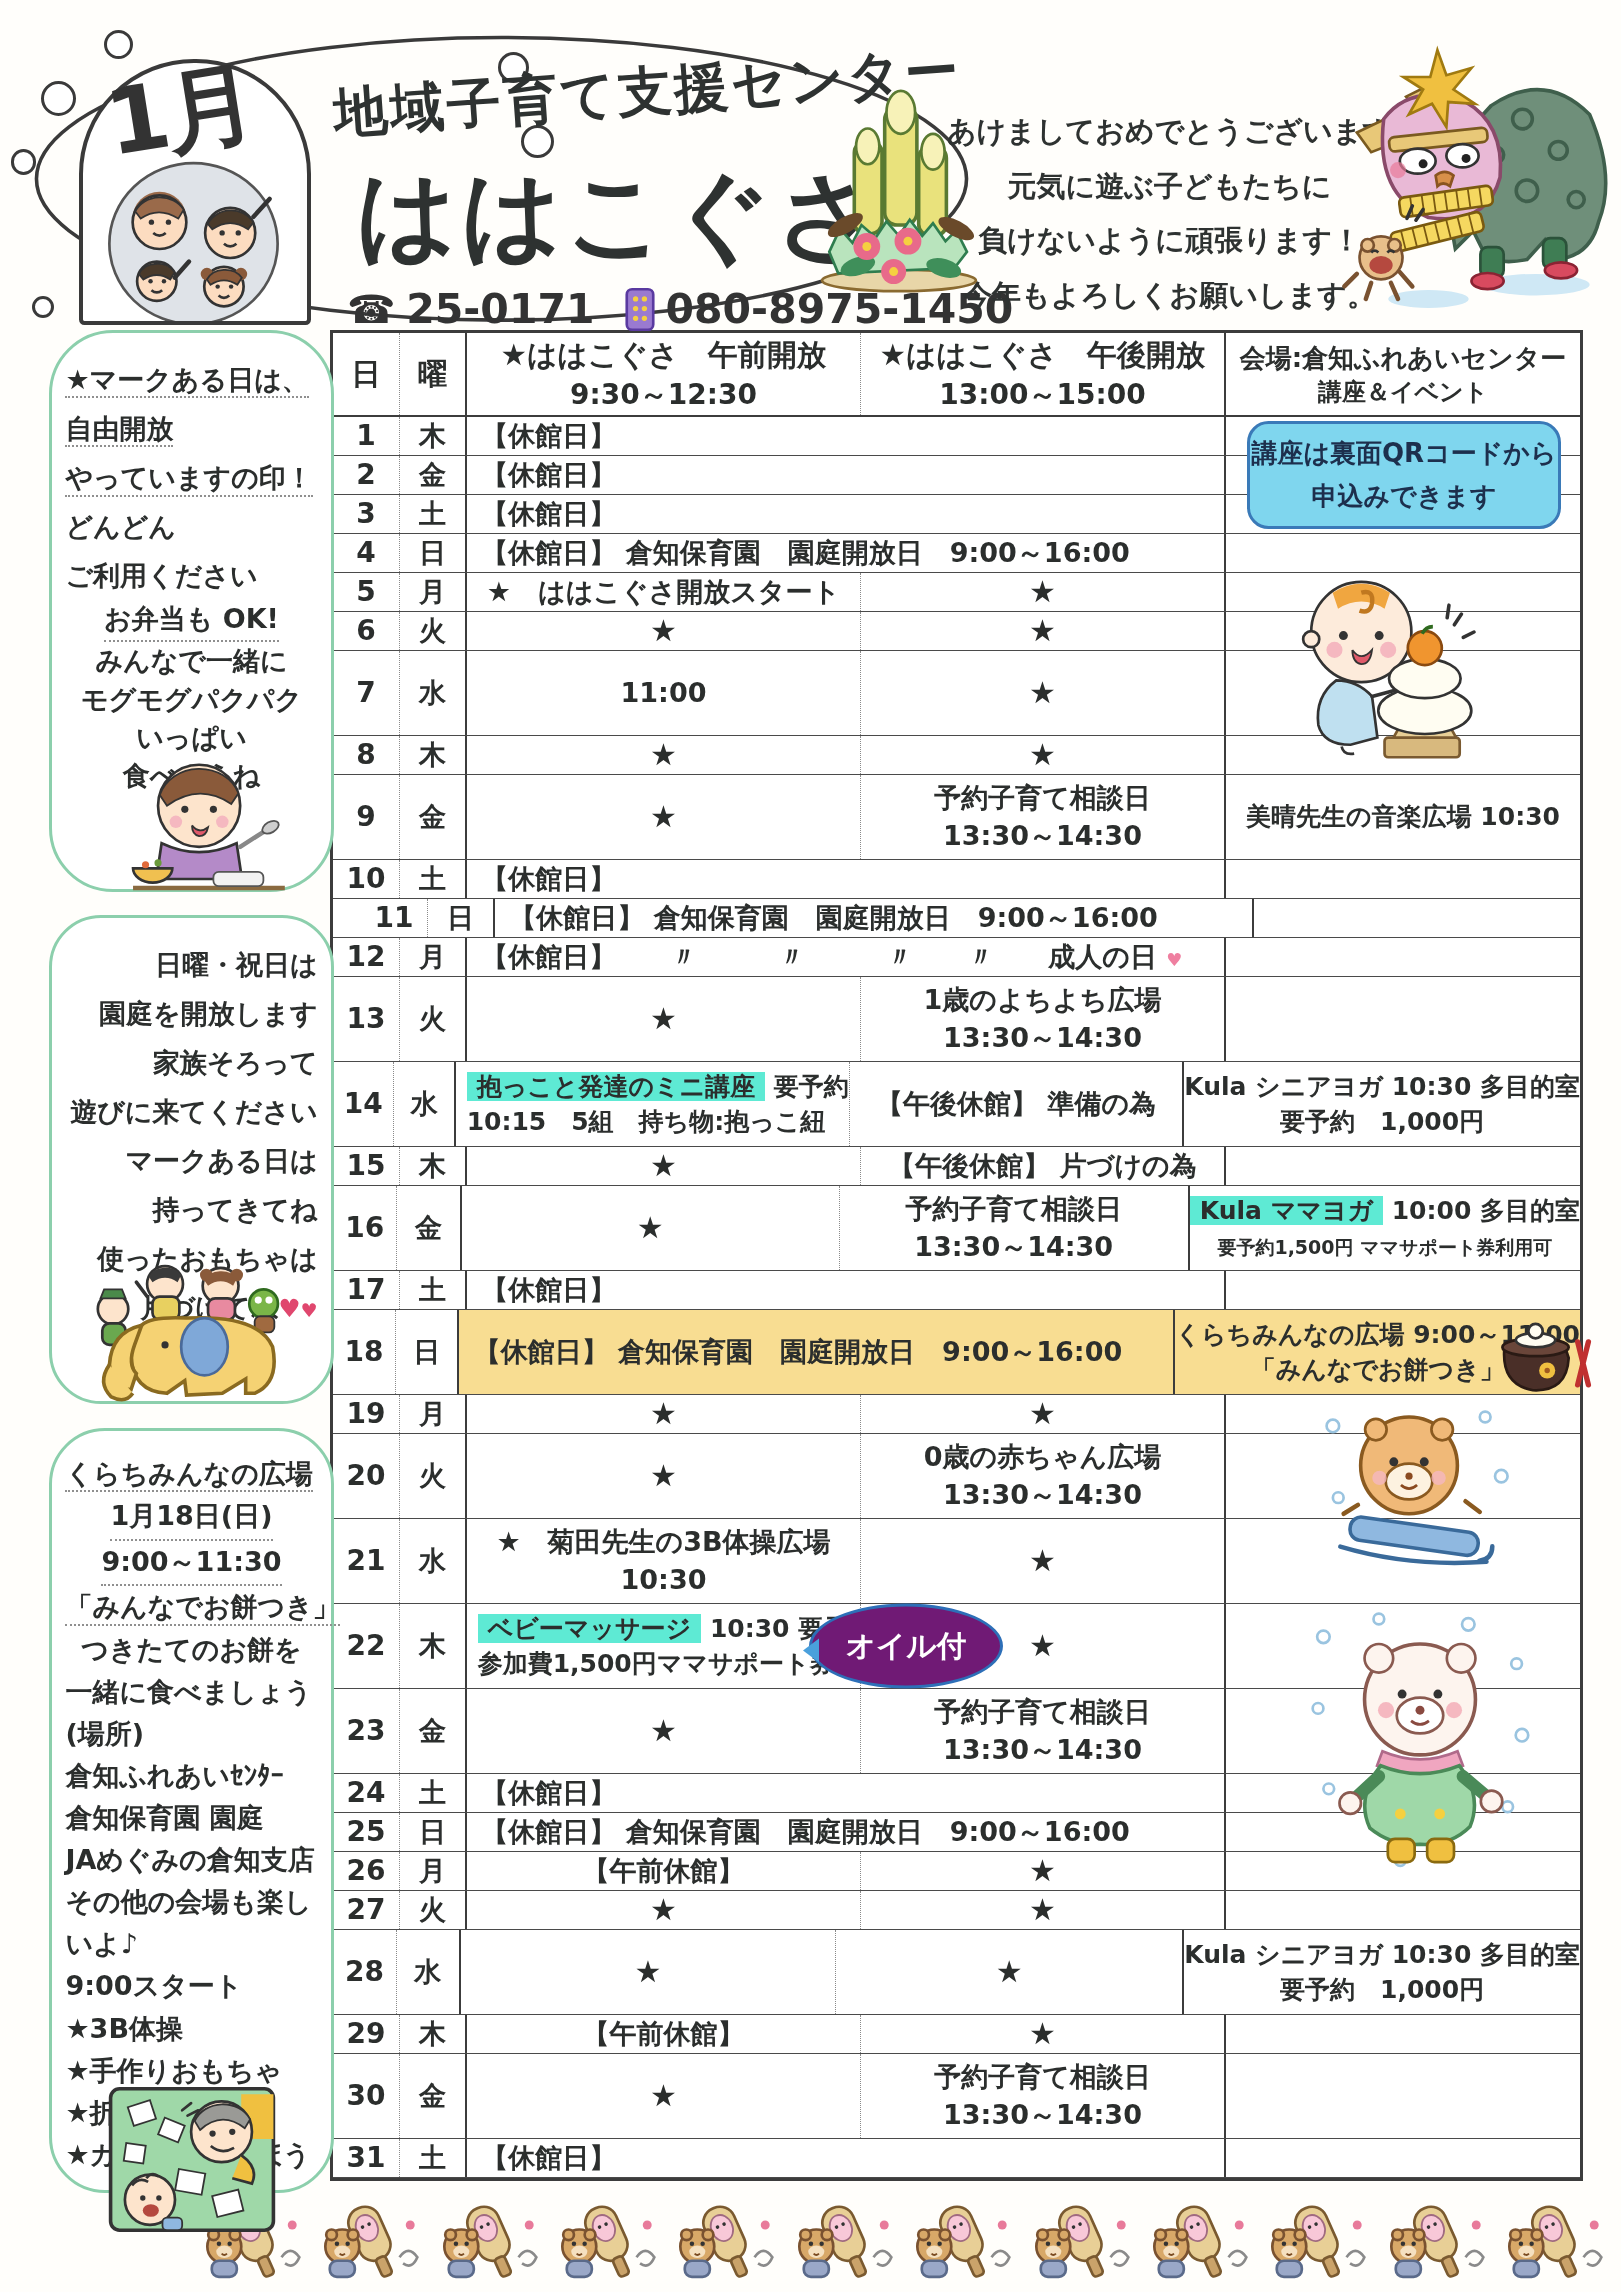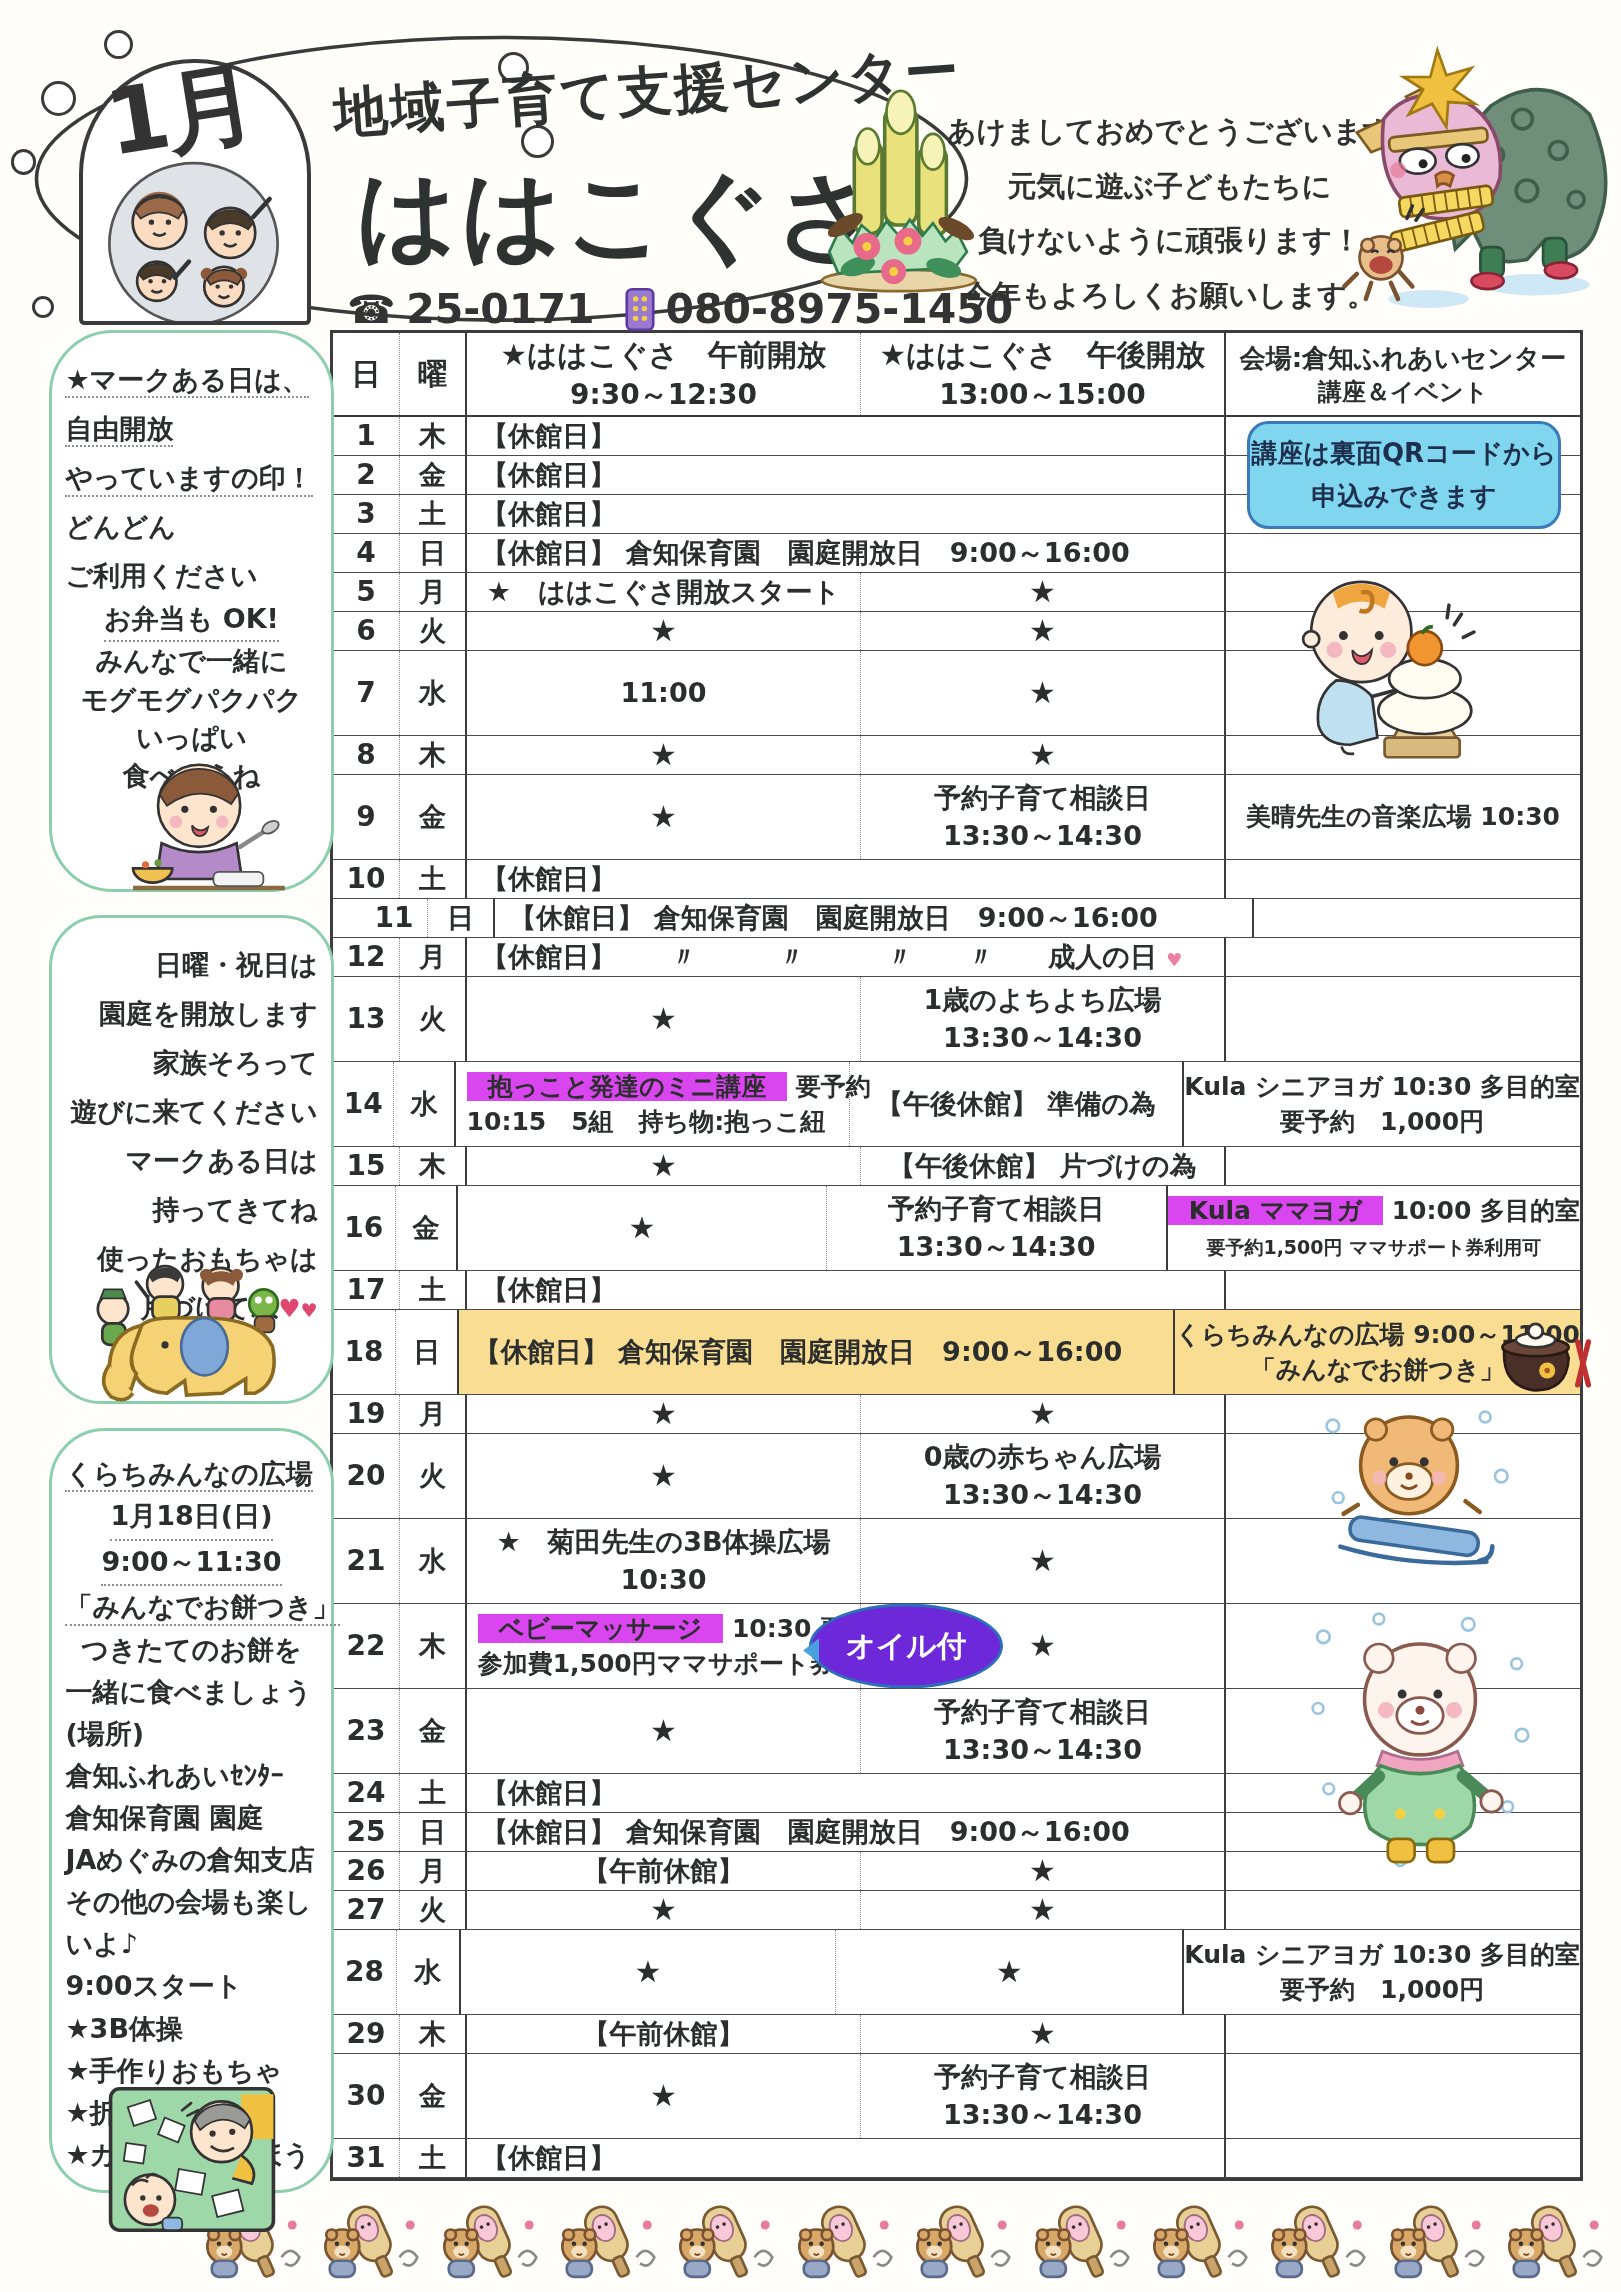--- a/index.html
+++ b/index.html
@@ -58,27 +58,27 @@
   .c-day{width:67px;font-size:28px;}
   .c-wd{width:67px;font-size:27px;}
   .c-am{width:394px;position:relative;}
   .c-pm{width:365px;}
   .c-span{width:759px;align-items:flex-start;padding-left:14.3px;}
   .c-venue{flex:1;font-size:25px;}
   .cl{white-space:nowrap;}
   .cl .star,.cl.star{font-size:30px;}
   .ltext{align-items:flex-start;padding-left:10.7px;}
   .ltext .cl{font-size:25px;}
-  .hl{background:#d946ef;padding:0 21px;}
+  .hl{background:#5eead4;padding:0 10px;}
   .sm{font-size:19px;}
   .pk{color:#ef7fa0;font-size:18px;}
   .bg-y{background:#f8dd92;}
 
   .bubble{position:absolute;right:-143px;top:50%;transform:translateY(-50%);width:188px;
-     height:79px;background:#6d28d9;border:3.6px solid #2d6fb8;border-radius:50%;display:flex;
+     height:79px;background:#701a75;border:3.6px solid #2d6fb8;border-radius:50%;display:flex;
      align-items:center;justify-content:center;color:#fff;font-size:29.6px;font-weight:800;z-index:5;}
   .bubble::before{content:"";position:absolute;left:-21.5px;top:32px;border:12.5px solid transparent;
      border-right:16px solid #4aa0dc;}
 
   .qr-box{left:1247px;top:421px;width:308px;height:102px;background:#7fd6ee;
      border:3.6px solid #3a7ab8;border-radius:21.5px;display:flex;flex-direction:column;
      justify-content:center;align-items:center;font-size:26px;font-weight:800;line-height:1.65;
      z-index:4;color:#1d2f4d;white-space:nowrap;}
 
   

